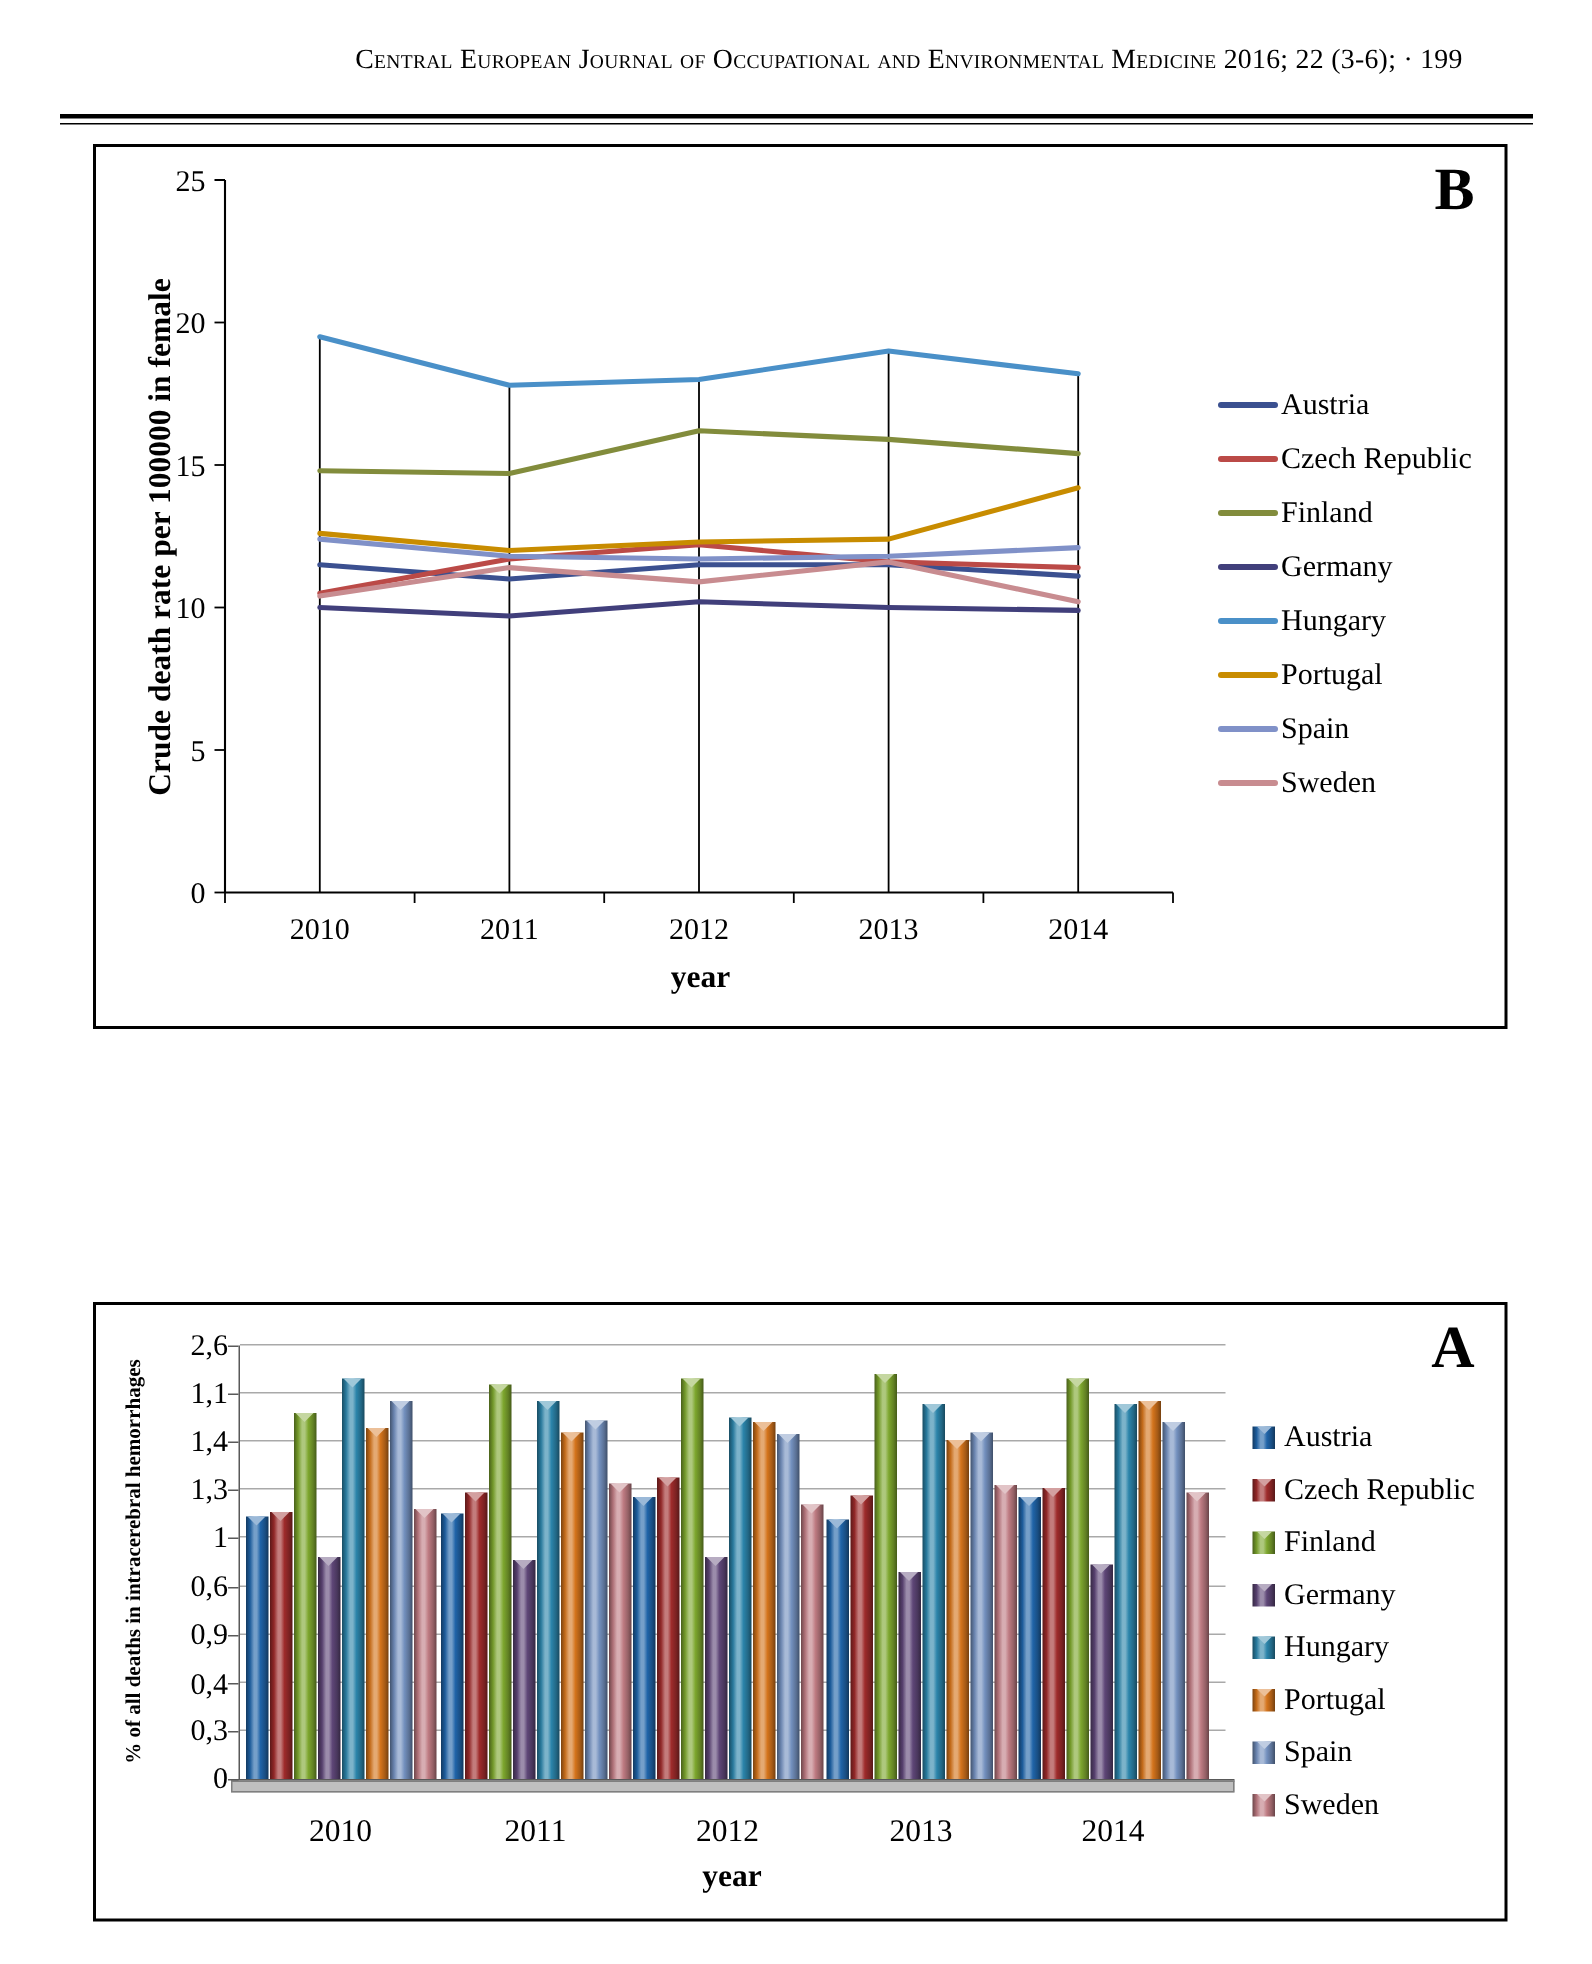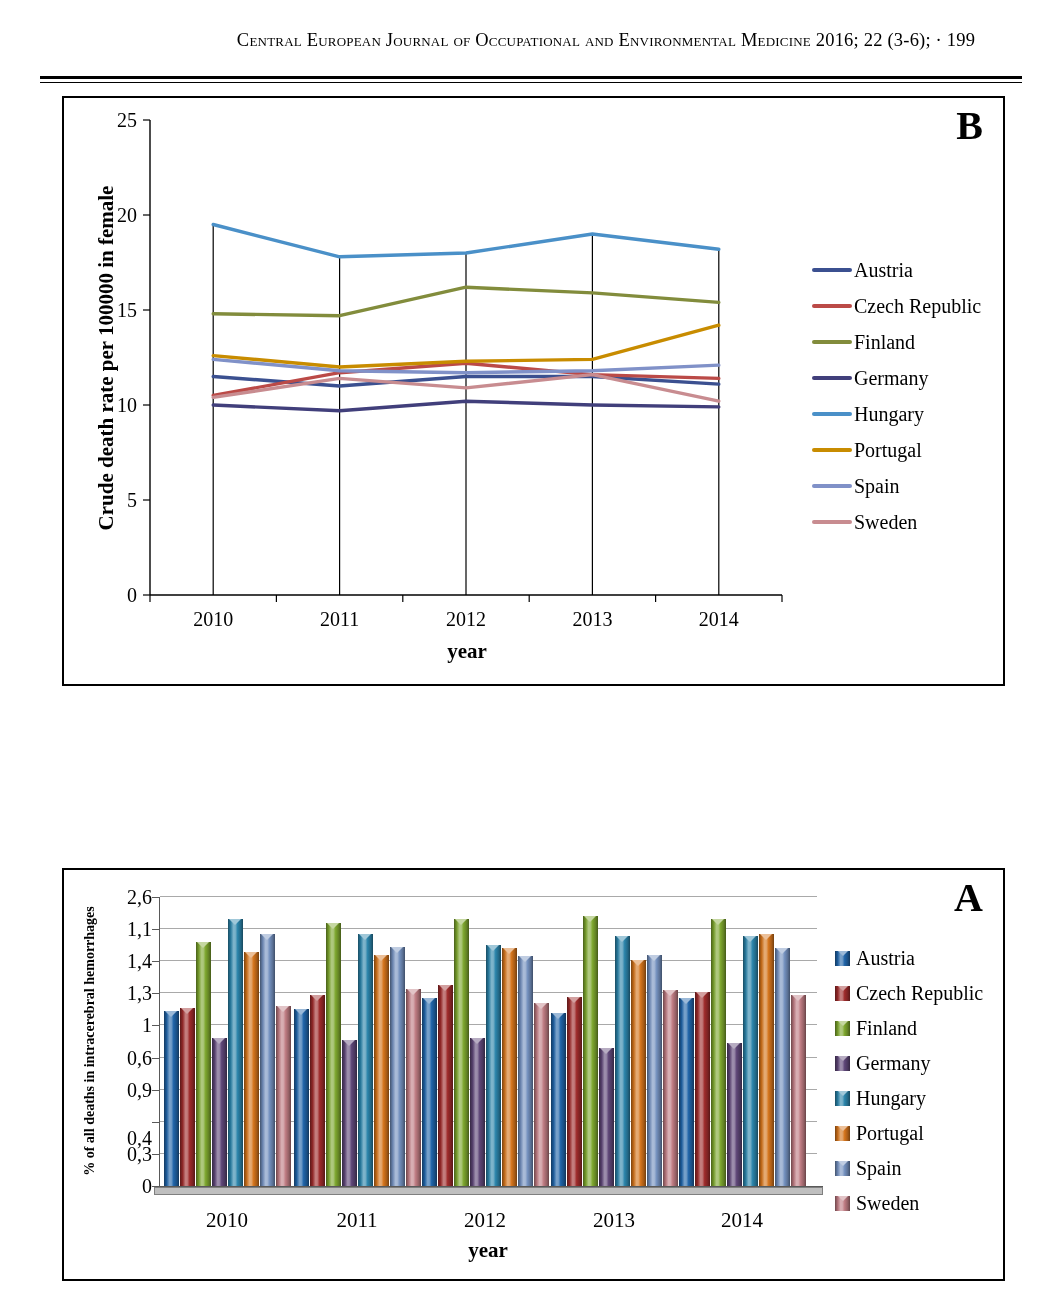--- a/index.html
+++ b/index.html
@@ -360,21 +360,21 @@
         <span class="sw-bar" style="background: linear-gradient(to right, rgb(110, 71, 75) 0%, rgb(175, 113, 120) 18%, rgb(215, 173, 178) 36%, rgb(215, 173, 178) 48%, rgb(190, 123, 130) 64%, rgb(148, 96, 101) 85%, rgb(105, 68, 72) 100%);">
           <span class="notch-sw" style="border-top: 5px solid rgb(226, 196, 199);"></span>
         </span>
         <span class="legend-label">Sweden</span>
       </div>
     </div>
 <div class="y-lab" style="top: 305px;">0</div>
     <div class="y-tick" style="top: 316px;"></div>
     <div class="y-lab" style="top: 272.889px;">0,3</div>
     <div class="y-tick" style="top: 283.889px;"></div>
-    <div class="y-lab" style="top: 257px;">0,4</div>
+    <div class="y-lab" style="top: 242px;">0,4</div>
     <div class="y-tick" style="top: 251.778px;"></div>
     <div class="y-lab" style="top: 208.667px;">0,9</div>
     <div class="y-tick" style="top: 219.667px;"></div>
     <div class="y-lab" style="top: 176.556px;">0,6</div>
     <div class="y-tick" style="top: 187.556px;"></div>
     <div class="y-lab" style="top: 144.444px;">1</div>
     <div class="y-tick" style="top: 155.444px;"></div>
     <div class="y-lab" style="top: 112.333px;">1,3</div>
     <div class="y-tick" style="top: 123.333px;"></div>
     <div class="y-lab" style="top: 80.2222px;">1,4</div>

